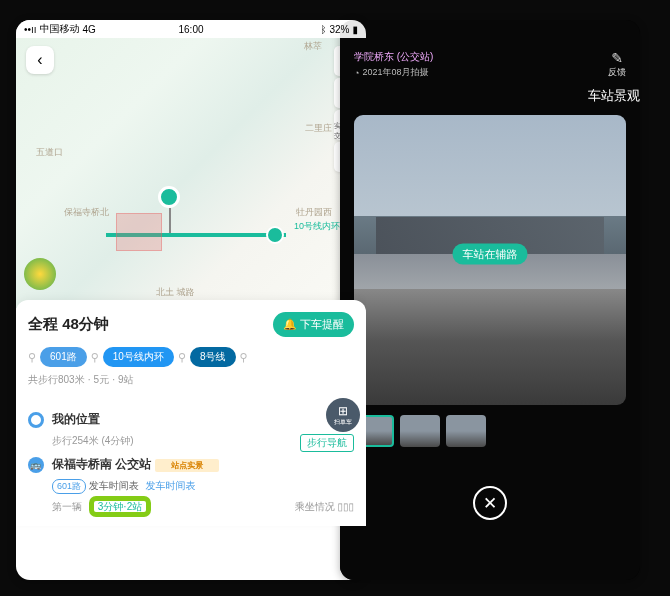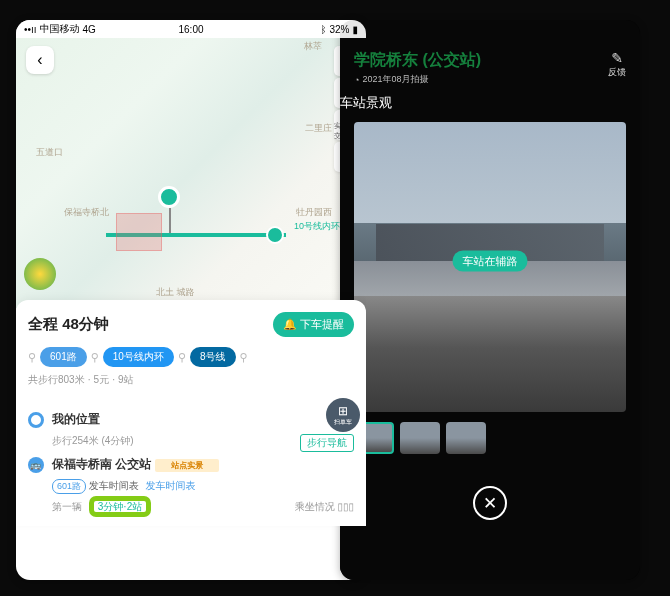--- a/index.html
+++ b/index.html
@@ -43,26 +43,26 @@
 .walk-nav{float:right;color:#1abc9c;font-size:10px;border:1px solid #1abc9c;padding:1px 6px;border-radius:3px}
 .rt-tag{display:inline-block;background:#ffeecc;color:#d98200;font-size:8px;padding:1px 16px;border-radius:2px;margin-left:4px}
 .route-row{font-size:10px;color:#666;margin-left:24px}
 .route-tag{display:inline-block;border:1px solid #4a9fe8;color:#4a9fe8;padding:0 4px;border-radius:7px;font-size:9px}
 .scan-btn{position:absolute;right:6px;top:98px;width:34px;height:34px;background:#4a5a6a;border-radius:50%;display:flex;flex-direction:column;align-items:center;justify-content:center;color:#fff;font-size:6px}
 
 
 .rp-bg{position:absolute;inset:0;background:#1a1a1a;filter:brightness(.25)}
 .rp-content{position:relative;z-index:2;padding-top:30px}
 .rp-header{display:flex;justify-content:space-between;padding:0 14px 8px}
-.rp-title{color:#15803d;font-size:16px;font-weight:700}
+.rp-title{color:#f0abfc;font-size:10px;font-weight:400}
 .rp-date{color:#bbb;font-size:9px;display:flex;align-items:center;gap:3px;margin-top:2px}
 .rp-feedback{color:#ddd;font-size:9px;text-align:center}
 .rp-feedback-icon{font-size:14px}
-.rp-subtitle{text-align:left;color:#fff;font-size:13px;margin-bottom:10px}
-.photo{margin:0 14px;height:290px;background:linear-gradient(180deg,#a8b8c8 0%,#b8c5d0 35%,#6a7a85 35%,#5a6872 48%,#8a9098 48%,#a0a5aa 60%,#888 60%,#555 78%,#3a3a3a 100%);border-radius:4px;position:relative;overflow:hidden}
+.rp-subtitle{text-align:right;color:#fff;font-size:13px;margin-bottom:10px}
+.photo{margin:0 14px;height:290px;background:linear-gradient(180deg,#a8b8c8 0%,#b8c5d0 35%,#6a7a85 35%,#5a6872 48%,#8a9098 48%,#a0a5aa 60%,#888 60%,#555 78%,#3a3a3a 100%);border-radius:9px;position:relative;overflow:hidden}
 .building{position:absolute;top:35%;left:8%;right:8%;height:13%;background:linear-gradient(90deg,#4a5058,#5a626a);opacity:.9}
 .photo-label{position:absolute;left:50%;top:48%;transform:translate(-50%,-50%);background:#1abc9c;color:#fff;padding:3px 10px;border-radius:12px;font-size:11px}
 .thumbs{display:flex;gap:6px;padding:10px 14px}
 .thumb{width:40px;height:32px;background:linear-gradient(180deg,#8a95a0 50%,#4a4a4a);border-radius:4px}
 .thumb.active{border:2px solid #1abc9c}
 .close-btn{position:absolute;left:50%;transform:translateX(-50%);bottom:60px;width:34px;height:34px;border:2px solid #fff;border-radius:50%;display:flex;align-items:center;justify-content:center;color:#fff;font-size:17px;z-index:3}
 </style>
 </head>
 <body>
 

